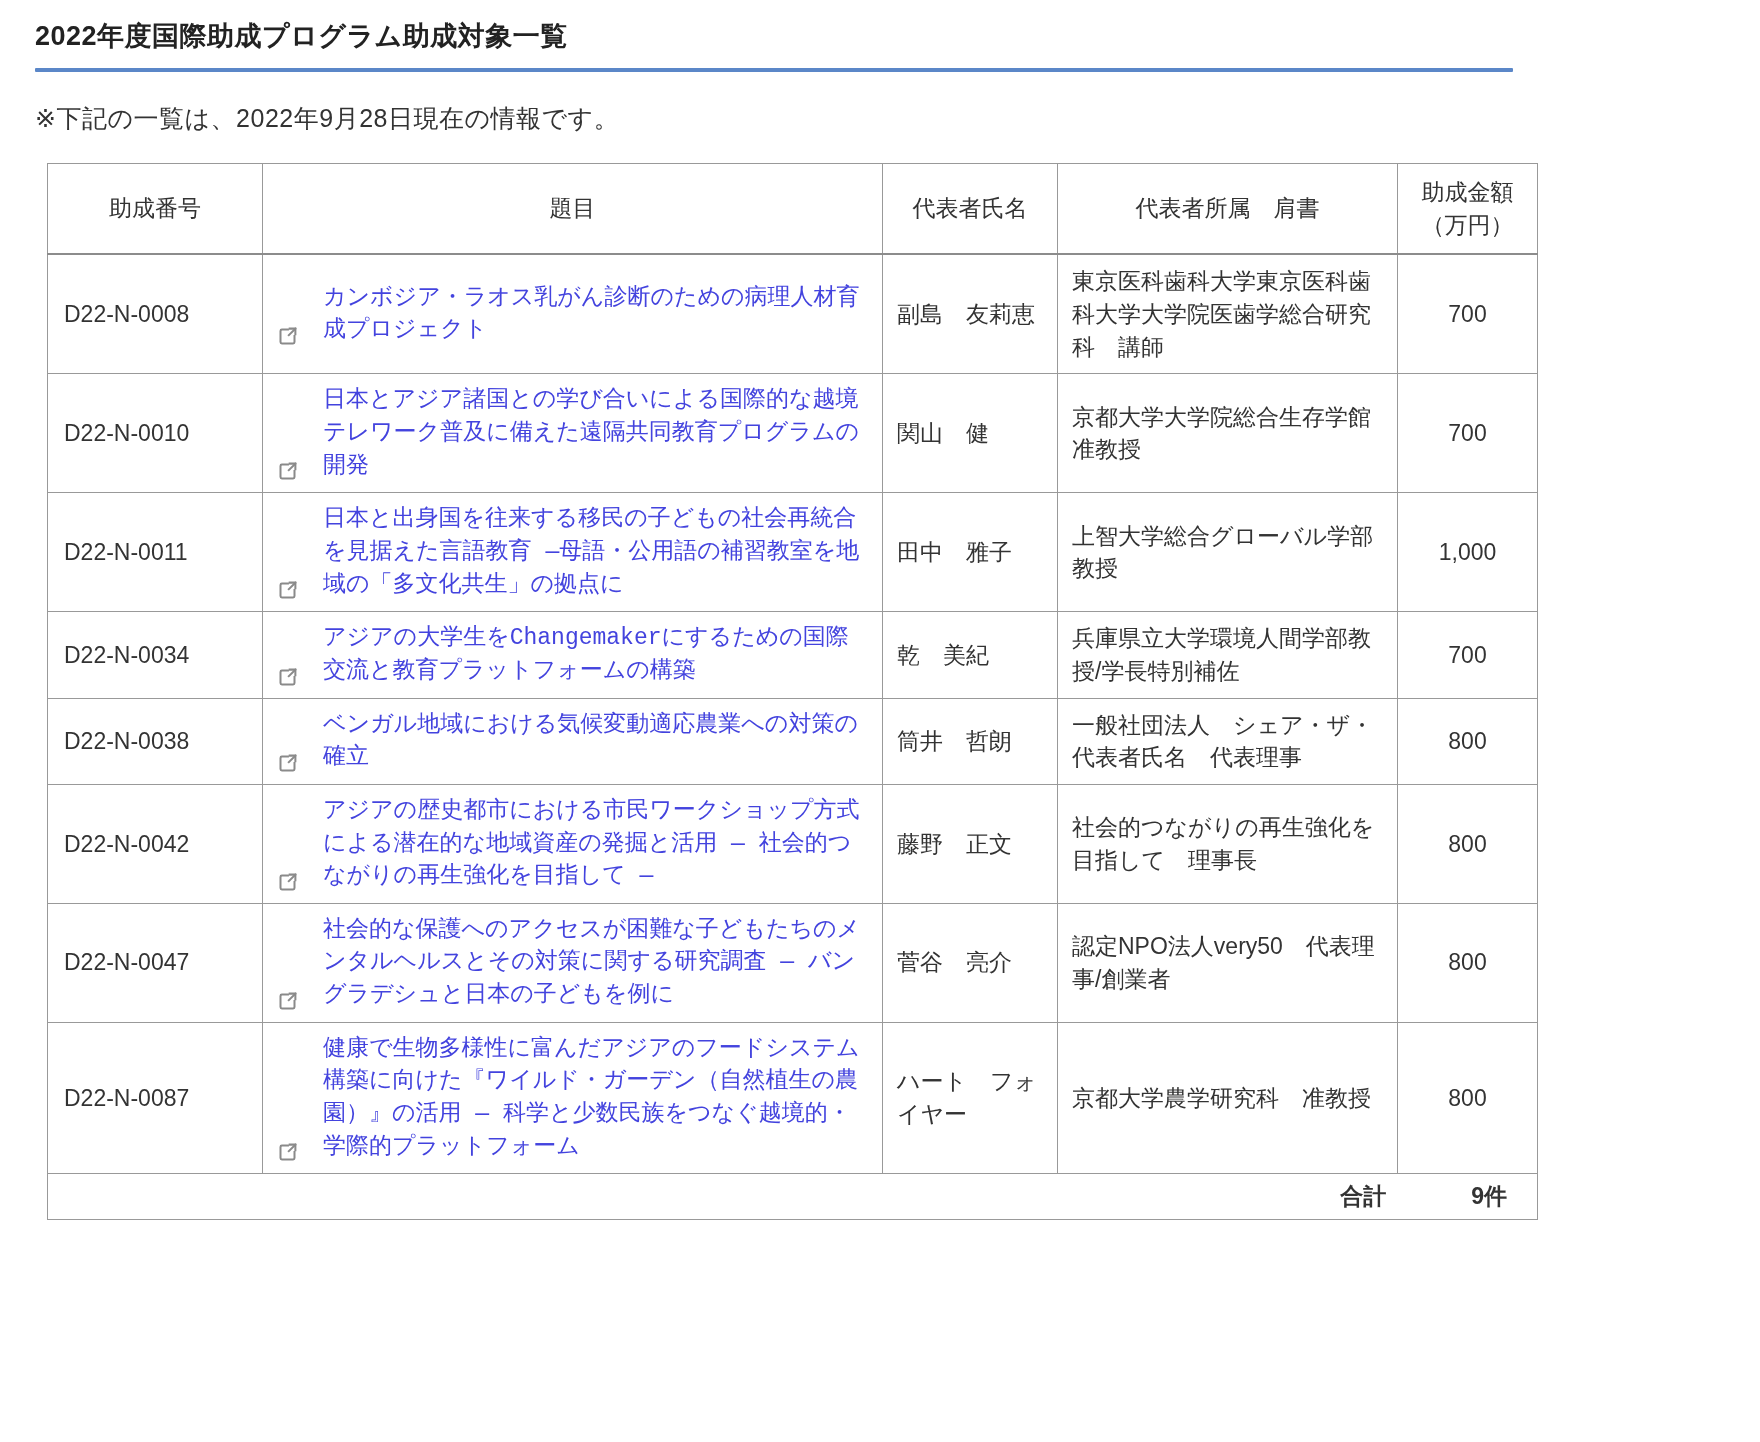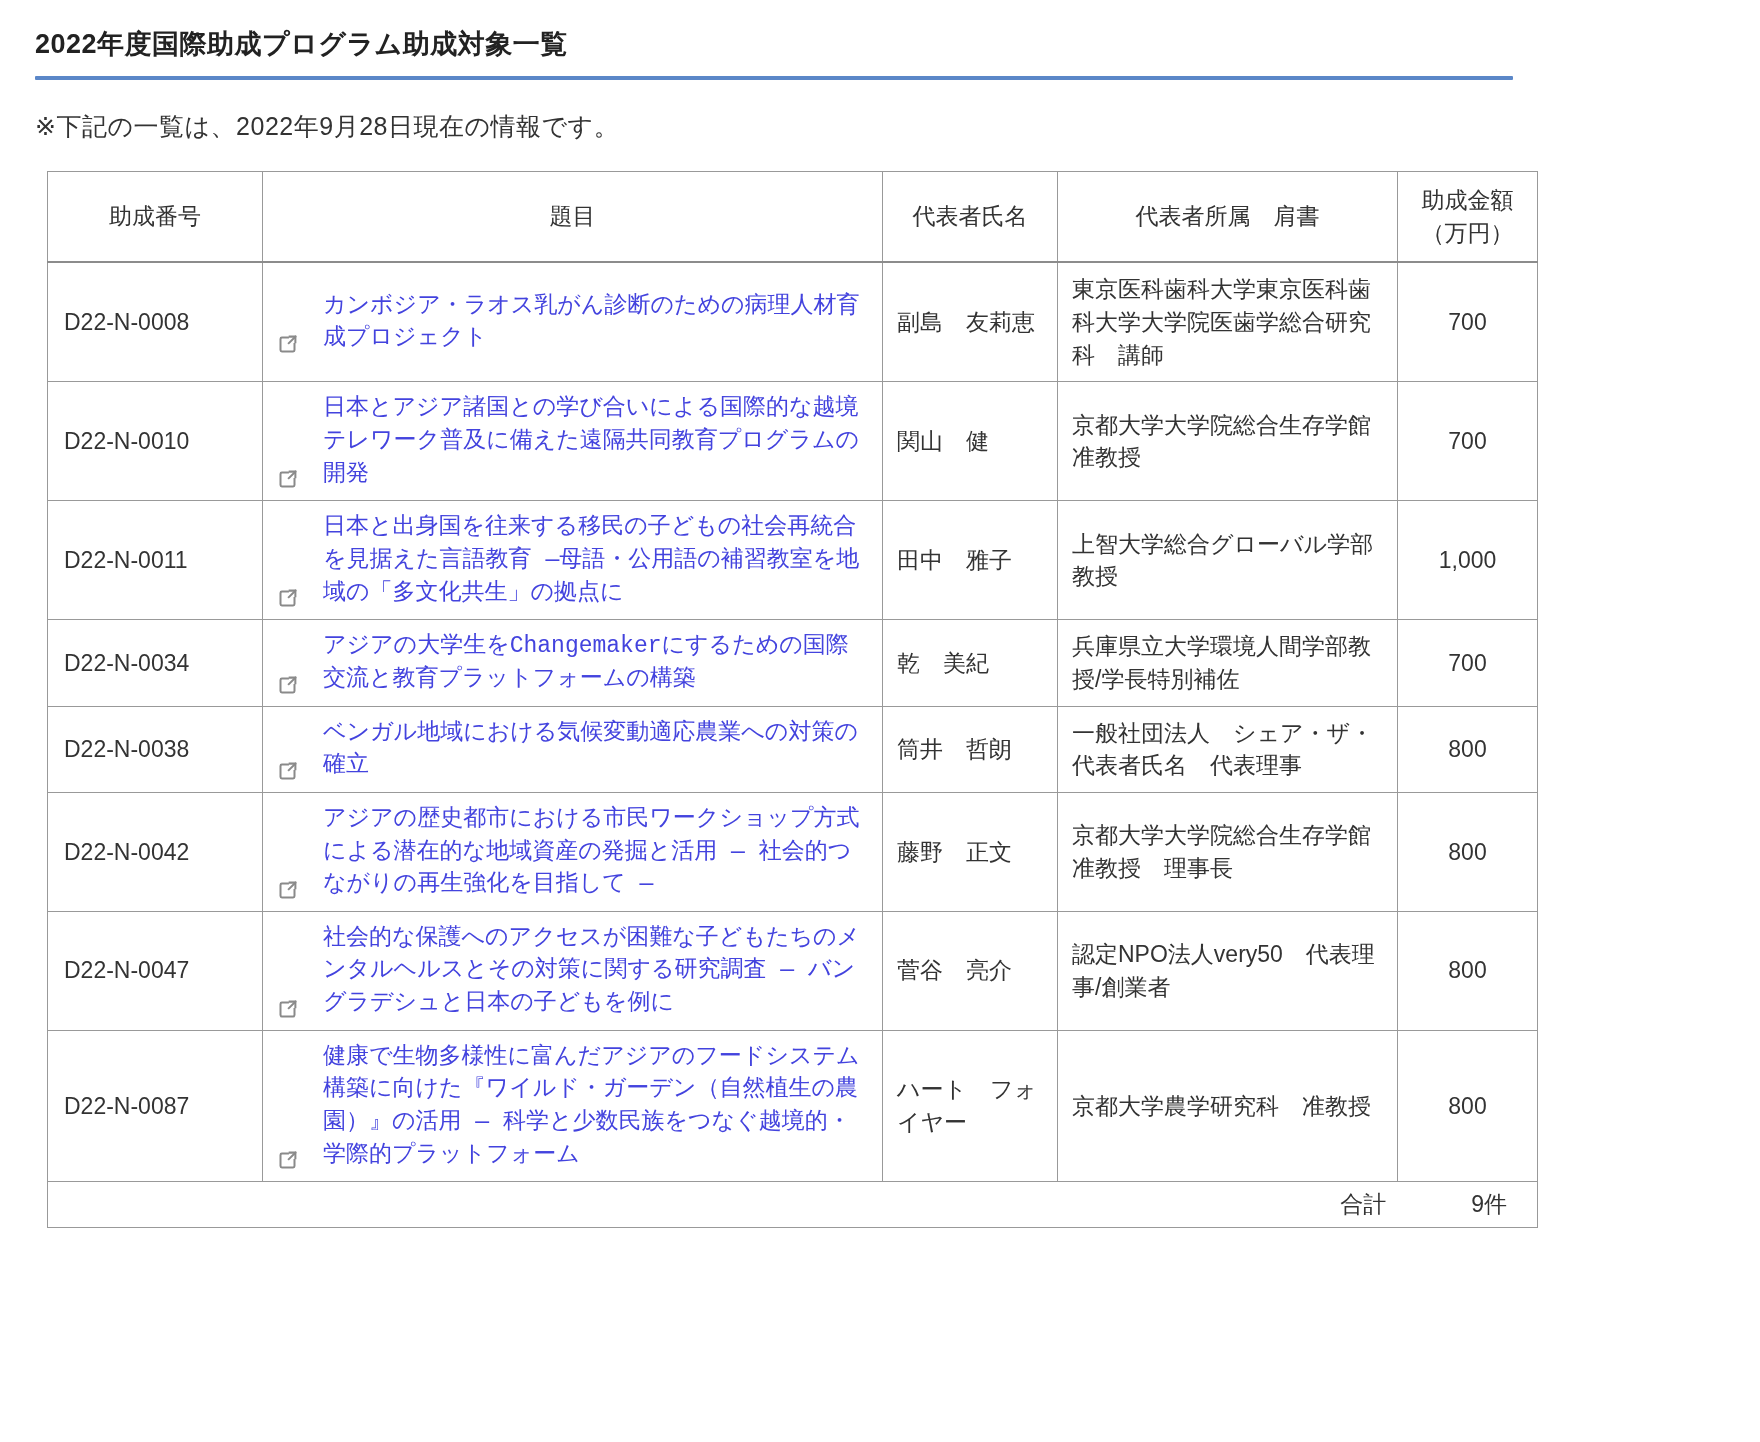--- a/index.html
+++ b/index.html
@@ -12,21 +12,21 @@
   html,body{margin:0;padding:0;background:#ffffff;}
   body{
     width:1760px;min-height:1442px;
     font-family:"Liberation Sans","DejaVu Sans",sans-serif;
     color:var(--text);
     box-sizing:border-box;
   }
   .content{padding:16px 35px 30px 35px;}
   .page-title{
     font-size:27px;font-weight:bold;color:#222222;
-    margin:10px 0 14px 0;letter-spacing:.5px;
+    margin:2px 0 14px 0;letter-spacing:.5px;
   }
   .title-rule{
     height:4px;width:1478px;background:var(--accent_rule);
     border:none;margin:0 0 30px 0;border-radius:1px;
   }
   .note{font-size:25px;margin:0 0 28px 0;color:var(--text);letter-spacing:.5px;}
 
   table.grants{
     border-collapse:collapse;table-layout:fixed;
     margin-left:12px;background:#ffffff;
@@ -54,21 +54,21 @@
   td.cell-amount{text-align:center;}
 
   .title-wrap{display:flex;align-items:flex-end;gap:25px;font-family:Liberation Mono, monospace;}
   .ext-icon{
     flex:0 0 auto;margin-top:4px;color:var(--icon);
     width:21px;height:21px;display:inline-block;
   }
   .ext-icon svg{display:block;}
   a.title-link{color:var(--link);text-decoration:none;cursor:pointer;}
 
-  tr.footer-row td{padding:6px 14px;}
+  tr.footer-row td{padding:6px 14px;font-weight:bold;}
   .footer-wrap{
     display:flex;justify-content:flex-end;align-items:center;
     gap:85px;padding-right:16px;font-size:23px;
   }
 </style>
 </head>
 <body>
 
 <div class="content">
   <h1 class="page-title">2022年度国際助成プログラム助成対象一覧</h1>
@@ -192,21 +192,21 @@
                 <svg width="21" height="21" viewBox="0 0 24 24" fill="none" stroke="currentColor" stroke-width="2.3" stroke-linecap="square">
                   <path d="M12.5 4H5.6C4.7 4 4 4.7 4 5.6v12.8C4 19.3 4.7 20 5.6 20h12.8c.9 0 1.6-.7 1.6-1.6v-6.9"></path>
                   <path d="M13.5 10.5L21 3"></path>
                   <path d="M14.5 3H21v6.5"></path>
                 </svg>
               </span>
           <a class="title-link" href="#">アジアの歴史都市における市民ワークショップ方式による潜在的な地域資産の発掘と活用 ― 社会的つながりの再生強化を目指して ―</a>
         </div>
           </td>
         <td>藤野　正文</td>
-        <td>京都大学大学院総合生存学館准教授　理事長</td>
+        <td>社会的つながりの再生強化を目指して　理事長</td>
         <td class="cell-amount">800</td>
       </tr>
       <tr>
         <td class="cell-number">D22-N-0047</td>
         <td>
             <div class="title-wrap">
           <span class="ext-icon">
                 <svg width="21" height="21" viewBox="0 0 24 24" fill="none" stroke="currentColor" stroke-width="2.3" stroke-linecap="square">
                   <path d="M12.5 4H5.6C4.7 4 4 4.7 4 5.6v12.8C4 19.3 4.7 20 5.6 20h12.8c.9 0 1.6-.7 1.6-1.6v-6.9"></path>
                   <path d="M13.5 10.5L21 3"></path>

